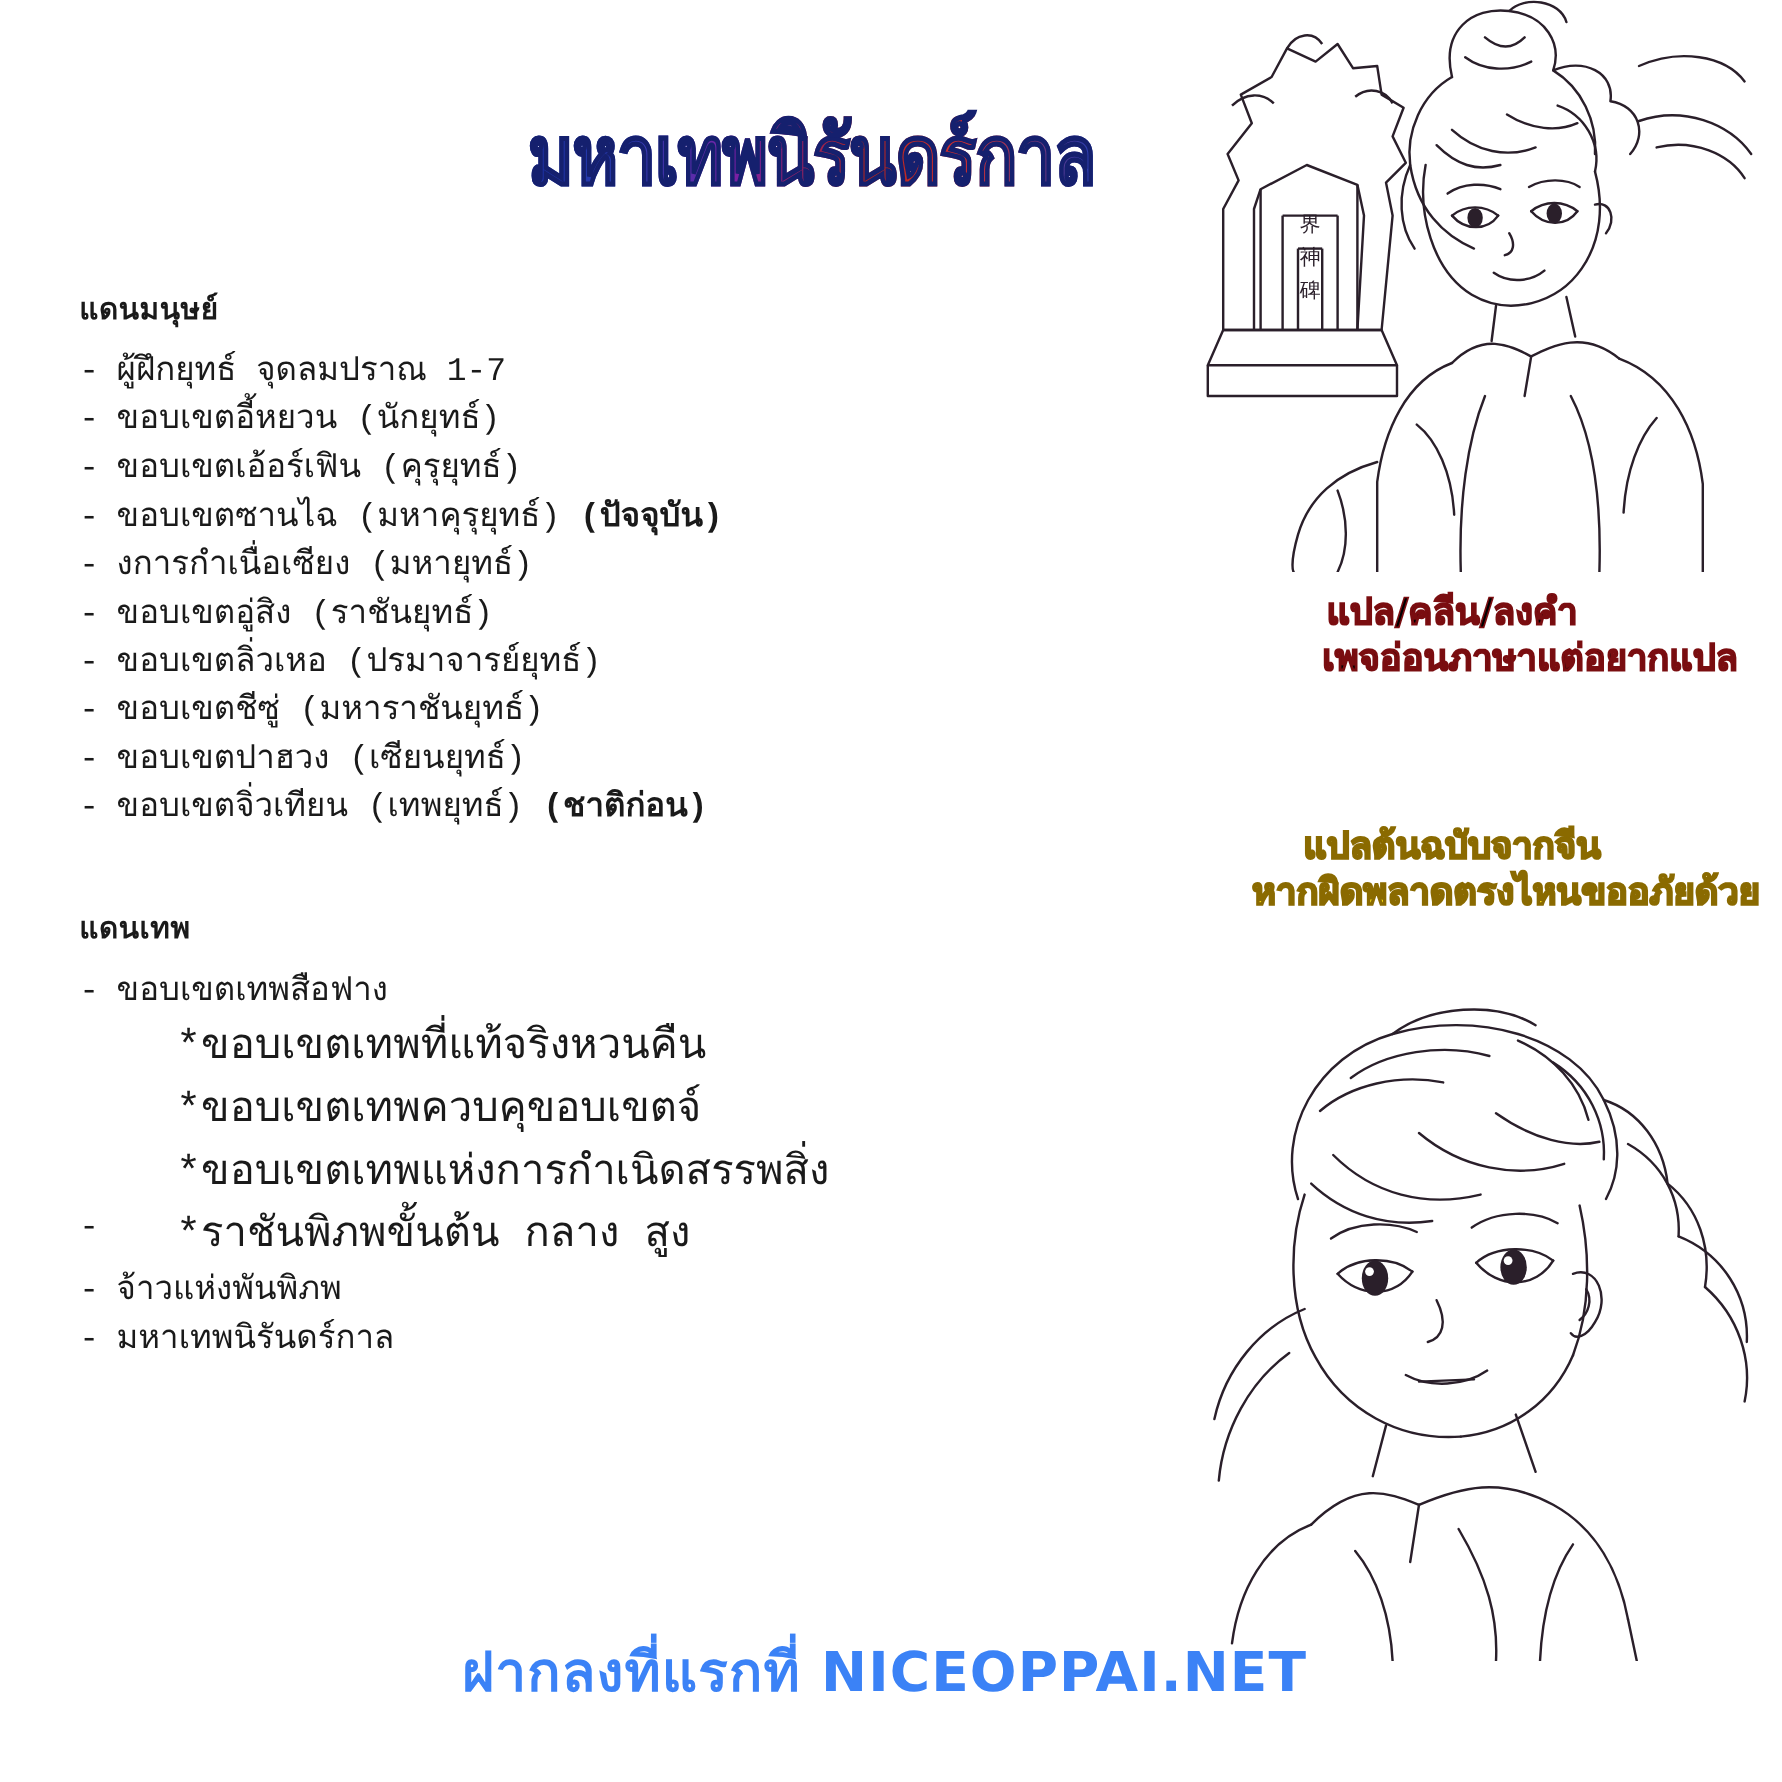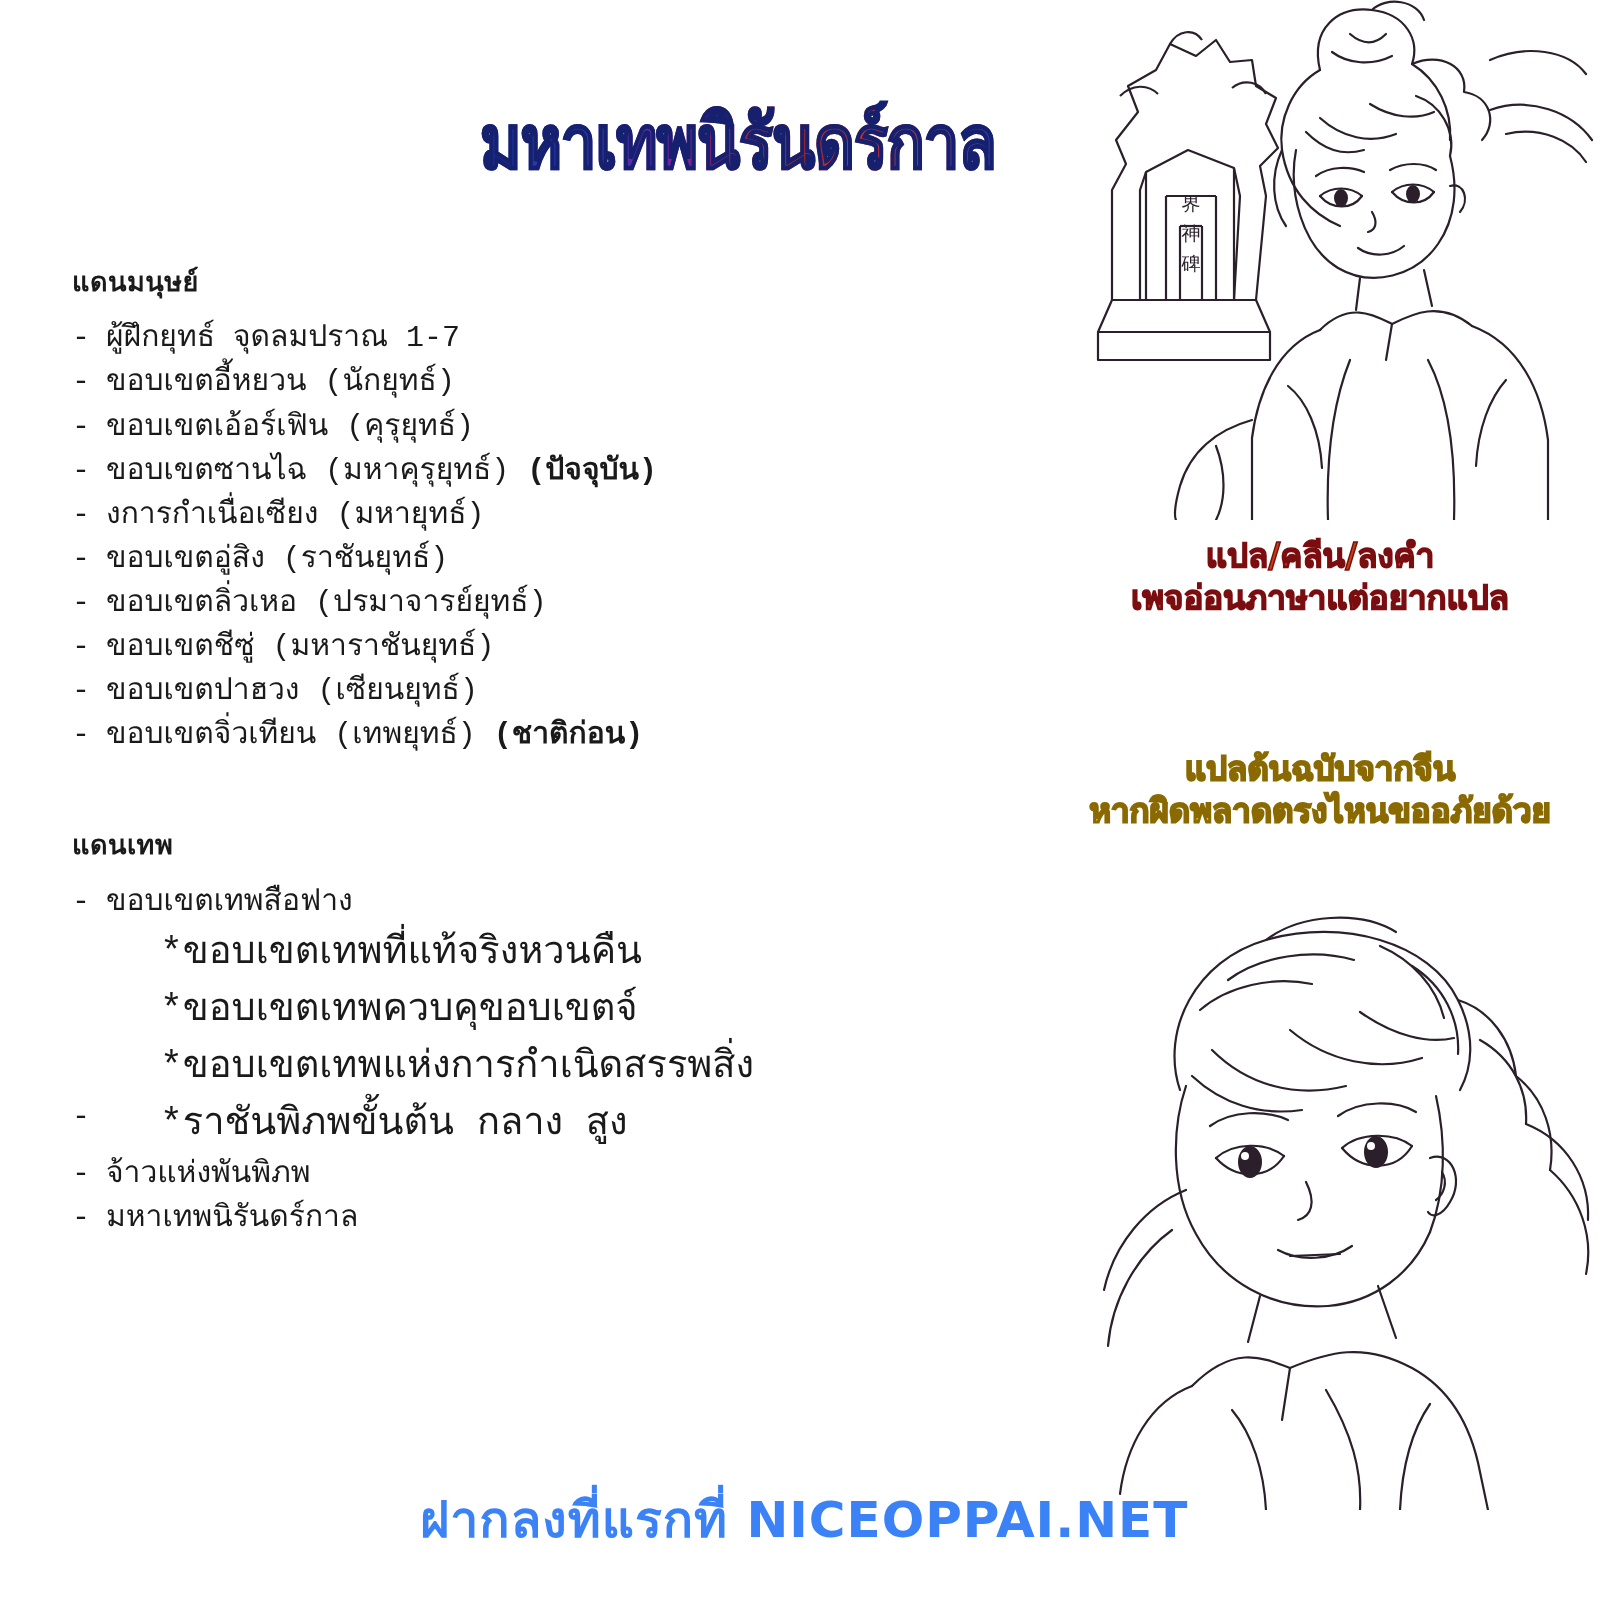--- a/index.html
+++ b/index.html
@@ -95,35 +95,35 @@
     position: absolute;
     text-align: center;
     font-weight: bold;
     line-height: 1.28;
     white-space: nowrap;
   }
   .credit-red {
     left: 1060px;
     top: 535px;
     width: 520px;
-    color: #c2410c;
+    color: #000000;
     -webkit-text-stroke: 1.5px #7a0d10;
     font-size: 33px;
     text-shadow: 2px 2px 0 #ffffff;
   }
   .credit-yellow {
     left: 1040px;
     top: 748px;
     width: 560px;
     color: #ffe014;
     -webkit-text-stroke: 2px #8a6a00;
     font-size: 33px;
     text-shadow: 2px 2px 0 #ffffff;
   }
-  .credit .line2 { display: block; }
+  .credit .line2 { display: block; text-align: right; }
 
   
   .footer {
     position: absolute;
     left: 420px;
     top: 1480px;
     width: 760px;
     font-size: 50px;
     font-weight: bold;
     letter-spacing: 1px;

